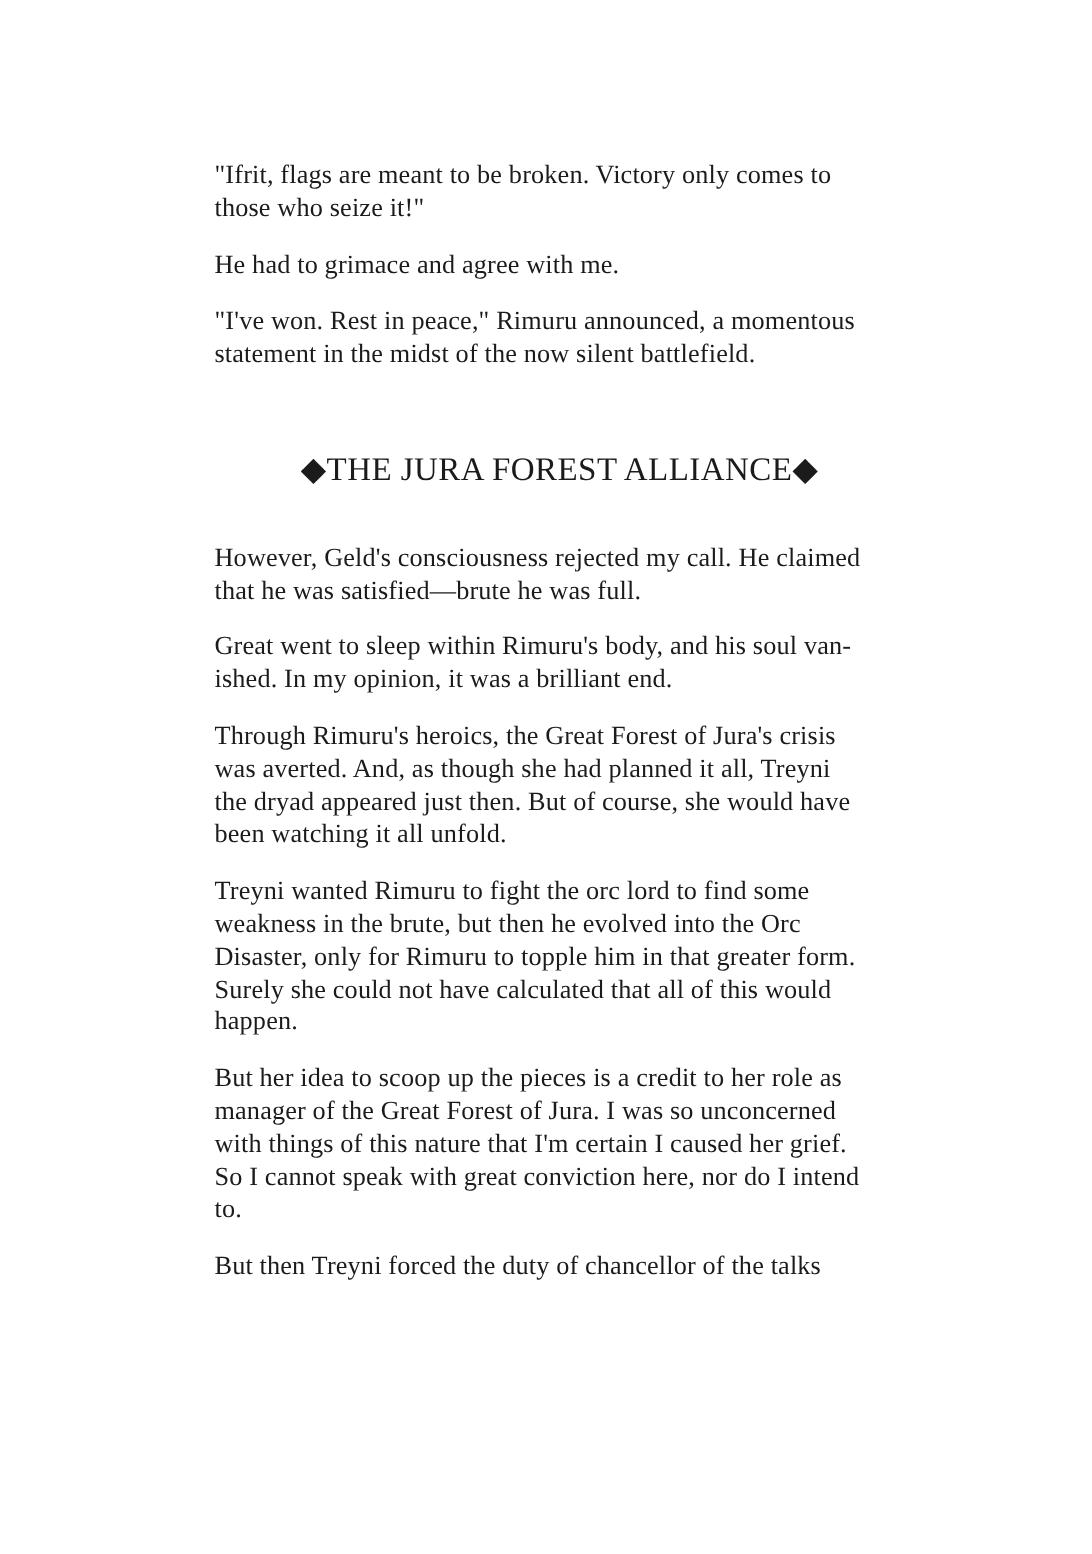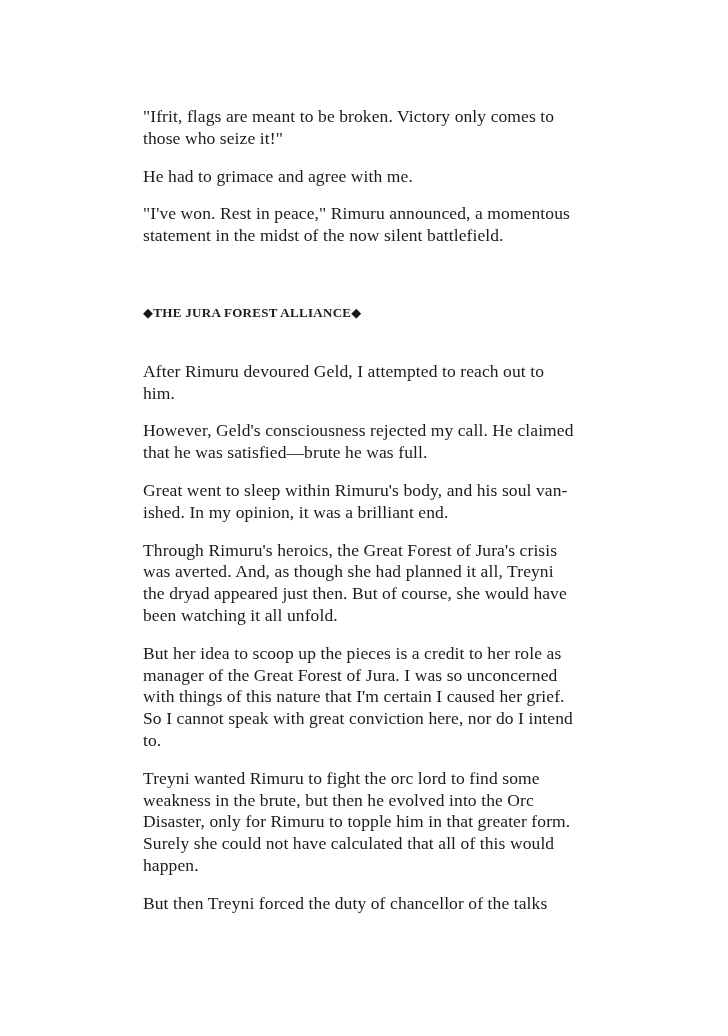--- a/index.html
+++ b/index.html
@@ -29,22 +29,23 @@
     font-size: 17.5px;
     line-height: 21.8px;
   }
   .para {
     margin: 0 0 16px 0;
     white-space: pre;          
     letter-spacing: 0.1px;
   }
   .section-heading {
     margin: 55px 0 37px 0;
-    font-size: 13px;
-    font-weight: bold;
+    font-size: 22px;
+    font-weight: normal;
+    text-align: center;
     white-space: pre;
     letter-spacing: 0.3px;
   }
   .last-para {
     margin-bottom: 0;
     margin-top: 16px;
   }
 </style>
 </head>
 <body>
@@ -53,36 +54,34 @@
   <div class="content">
 
     <p class="para">"Ifrit, flags are meant to be broken. Victory only comes to
 those who seize it!"</p>
     <p class="para">He had to grimace and agree with me.</p>
     <p class="para">"I've won. Rest in peace," Rimuru announced, a momentous
 statement in the midst of the now silent battlefield.</p>
 
     <h2 class="section-heading">◆THE JURA FOREST ALLIANCE◆</h2>
 
-    <p class="para">After Rimuru devoured Geld, I attempted to reach out to
-him.</p>
     <p class="para">However, Geld's consciousness rejected my call. He claimed
 that he was satisfied—brute he was full.</p>
     <p class="para">Great went to sleep within Rimuru's body, and his soul van-
 ished. In my opinion, it was a brilliant end.</p>
     <p class="para">Through Rimuru's heroics, the Great Forest of Jura's crisis
 was averted. And, as though she had planned it all, Treyni
 the dryad appeared just then. But of course, she would have
 been watching it all unfold.</p>
+    <p class="para">Treyni wanted Rimuru to fight the orc lord to find some
+weakness in the brute, but then he evolved into the Orc
+Disaster, only for Rimuru to topple him in that greater form.
+Surely she could not have calculated that all of this would
+happen.</p>
     <p class="para">But her idea to scoop up the pieces is a credit to her role as
 manager of the Great Forest of Jura. I was so unconcerned
 with things of this nature that I'm certain I caused her grief.
 So I cannot speak with great conviction here, nor do I intend
 to.</p>
-    <p class="para">Treyni wanted Rimuru to fight the orc lord to find some
-weakness in the brute, but then he evolved into the Orc
-Disaster, only for Rimuru to topple him in that greater form.
-Surely she could not have calculated that all of this would
-happen.</p>
     <p class="para last-para">But then Treyni forced the duty of chancellor of the talks</p>
 
   </div>
 </div>
 
 </body></html>

